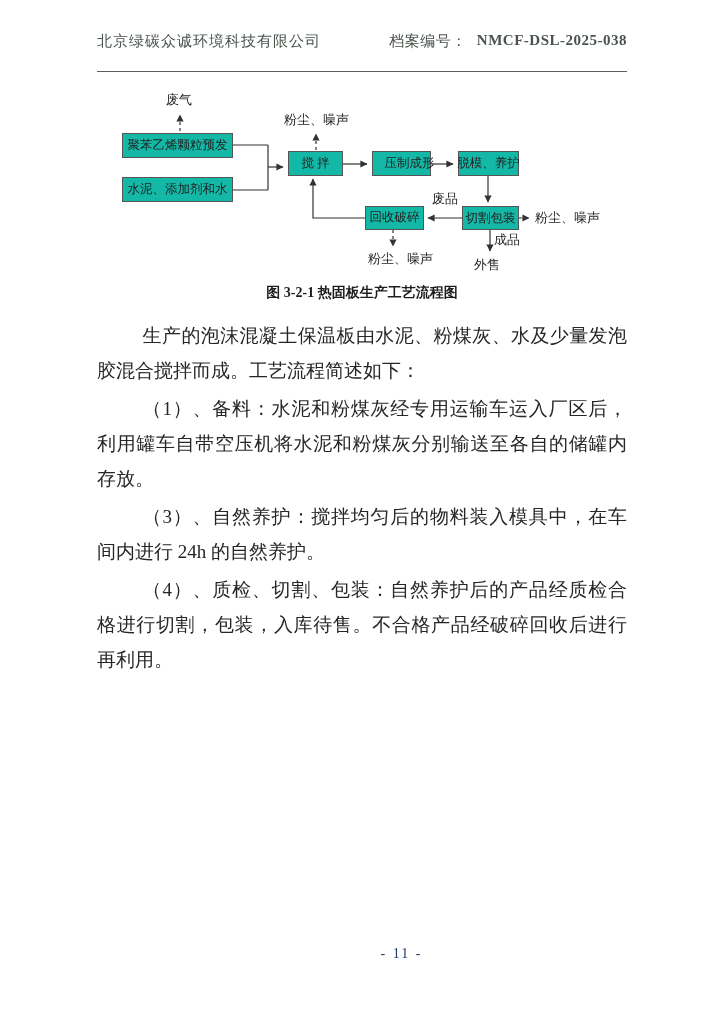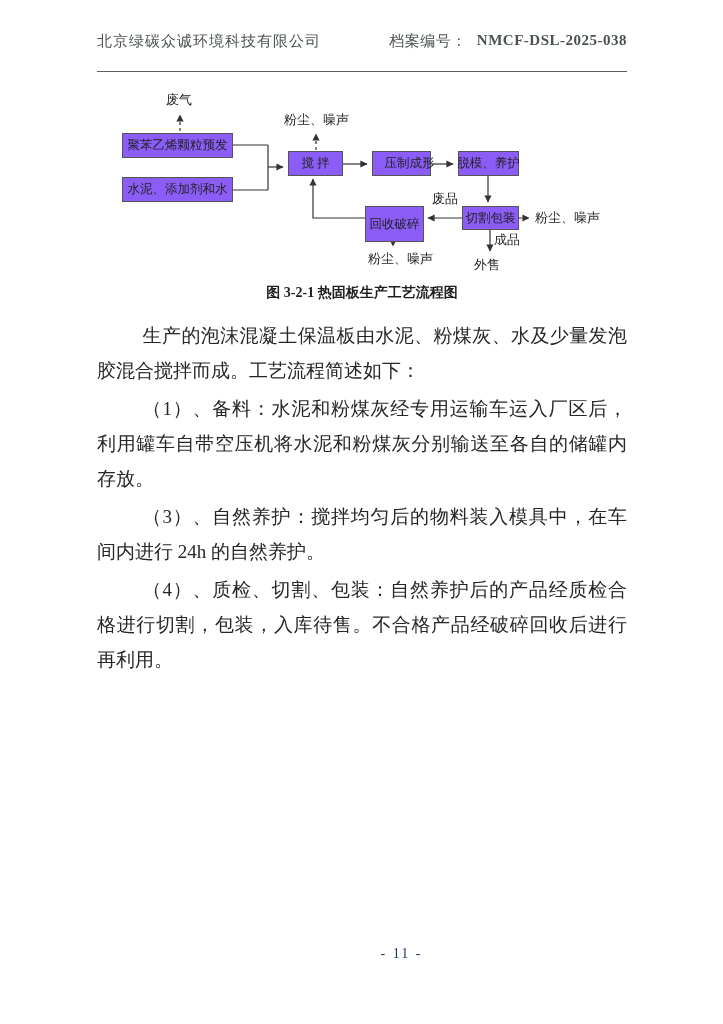--- a/index.html
+++ b/index.html
@@ -17,21 +17,21 @@
     border-bottom:1.5px solid #5a5f5a;
     display:flex;justify-content:space-between;align-items:flex-end;
     font-size:15px;color:#4a544c;letter-spacing:1px;
     padding-bottom:20px;box-sizing:border-box;
   }
   .header .archive{display:flex;gap:10px;letter-spacing:0.5px;}
   .header .archive .no{font-weight:bold;letter-spacing:0.5px;}
   
   .fc-svg{position:absolute;left:95px;top:88px;}
   .fc-box{
-    position:absolute;border:1px solid #555;background:#8b5cf6;
+    position:absolute;border:1px solid #555;background:#14b8a6;
     display:flex;align-items:center;justify-content:center;
     font-size:12.5px;color:#222;white-space:nowrap;line-height:1;
     box-sizing:border-box;
   }
   .fc-label{
     position:absolute;font-size:13px;color:#222;white-space:nowrap;line-height:1;
   }
   
   .caption{
     position:absolute;left:97px;top:284px;width:530px;margin:0;
@@ -93,21 +93,21 @@
       <line x1="424" y1="130" x2="434" y2="130" stroke-dasharray="3,3" marker-end="url(#ah)"></line>
     </g>
   </svg>
 
   <div class="fc-box" style="left:122px;top:133px;width:111px;height:25px;">聚苯乙烯颗粒预发</div>
   <div class="fc-box" style="left:122px;top:177px;width:111px;height:25px;">水泥、添加剂和水</div>
   <div class="fc-box" style="left:288px;top:151px;width:55px;height:25px;">搅  拌</div>
   <div class="fc-box" style="left:372px;top:151px;width:59px;height:25px;padding-left:16px;">压制成形</div>
   <div class="fc-box" style="left:458px;top:151px;width:61px;height:25px;">脱模、养护</div>
   <div class="fc-box" style="left:462px;top:206px;width:57px;height:24px;">切割包装</div>
-  <div class="fc-box" style="left:365px;top:206px;width:59px;height:36px;">回收破碎</div>
+  <div class="fc-box" style="left:365px;top:206px;width:59px;height:24px;font-family:Liberation Mono, monospace;">回收破碎</div>
 
   <div class="fc-label" style="left:166px;top:93px;">废气</div>
   <div class="fc-label" style="left:284px;top:113px;">粉尘、噪声</div>
   <div class="fc-label" style="left:432px;top:192px;">废品</div>
   <div class="fc-label" style="left:535px;top:211px;">粉尘、噪声</div>
   <div class="fc-label" style="left:368px;top:252px;">粉尘、噪声</div>
   <div class="fc-label" style="left:494px;top:233px;">成品</div>
   <div class="fc-label" style="left:474px;top:258px;">外售</div>
 
   <p class="caption">图 3-2-1 热固板生产工艺流程图</p>

